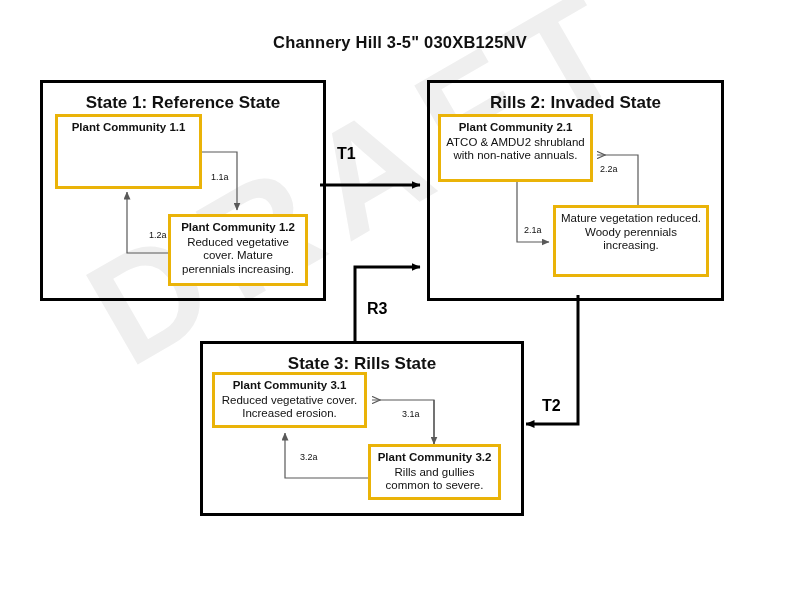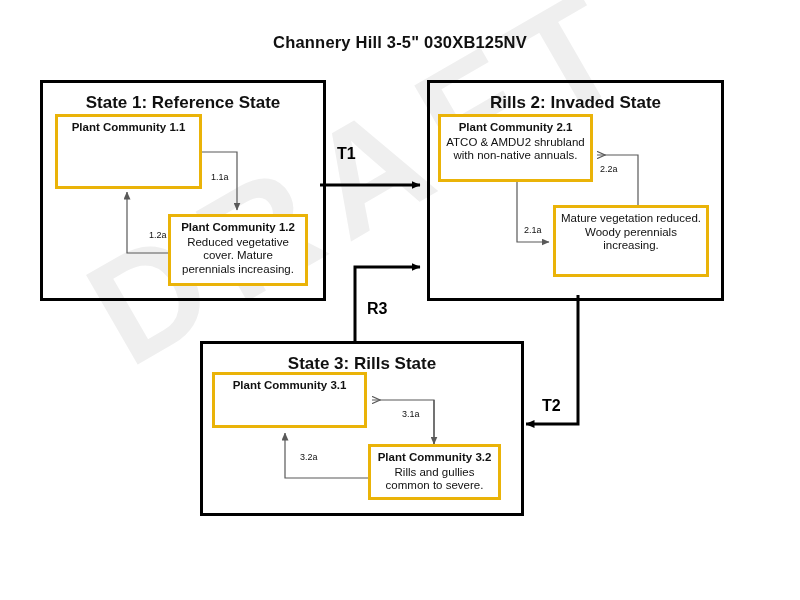--- a/index.html
+++ b/index.html
@@ -141,20 +141,21 @@
 
   <div class="lbl" style="left:524px;top:225px;">2.1a</div>
   <div class="lbl" style="left:600px;top:164px;">2.2a</div>
 
   <div class="state-box" style="left:200px;top:341px;width:318px;height:169px;">
     <div class="state-title">State 3: Rills State</div>
   </div>
 
   <div class="pc-box" style="left:212px;top:372px;width:155px;height:56px;">
     <span class="pc-title">Plant Community 3.1</span>
+    <span class="pc-desc">Reduced vegetative cover. Increased erosion.</span>
   </div>
 
   <div class="pc-box" style="left:368px;top:444px;width:133px;height:56px;">
     <span class="pc-title">Plant Community 3.2</span>
     <span class="pc-desc">Rills and gullies common to severe.</span>
   </div>
 
   <div class="lbl" style="left:402px;top:409px;">3.1a</div>
   <div class="lbl" style="left:300px;top:452px;">3.2a</div>
 

